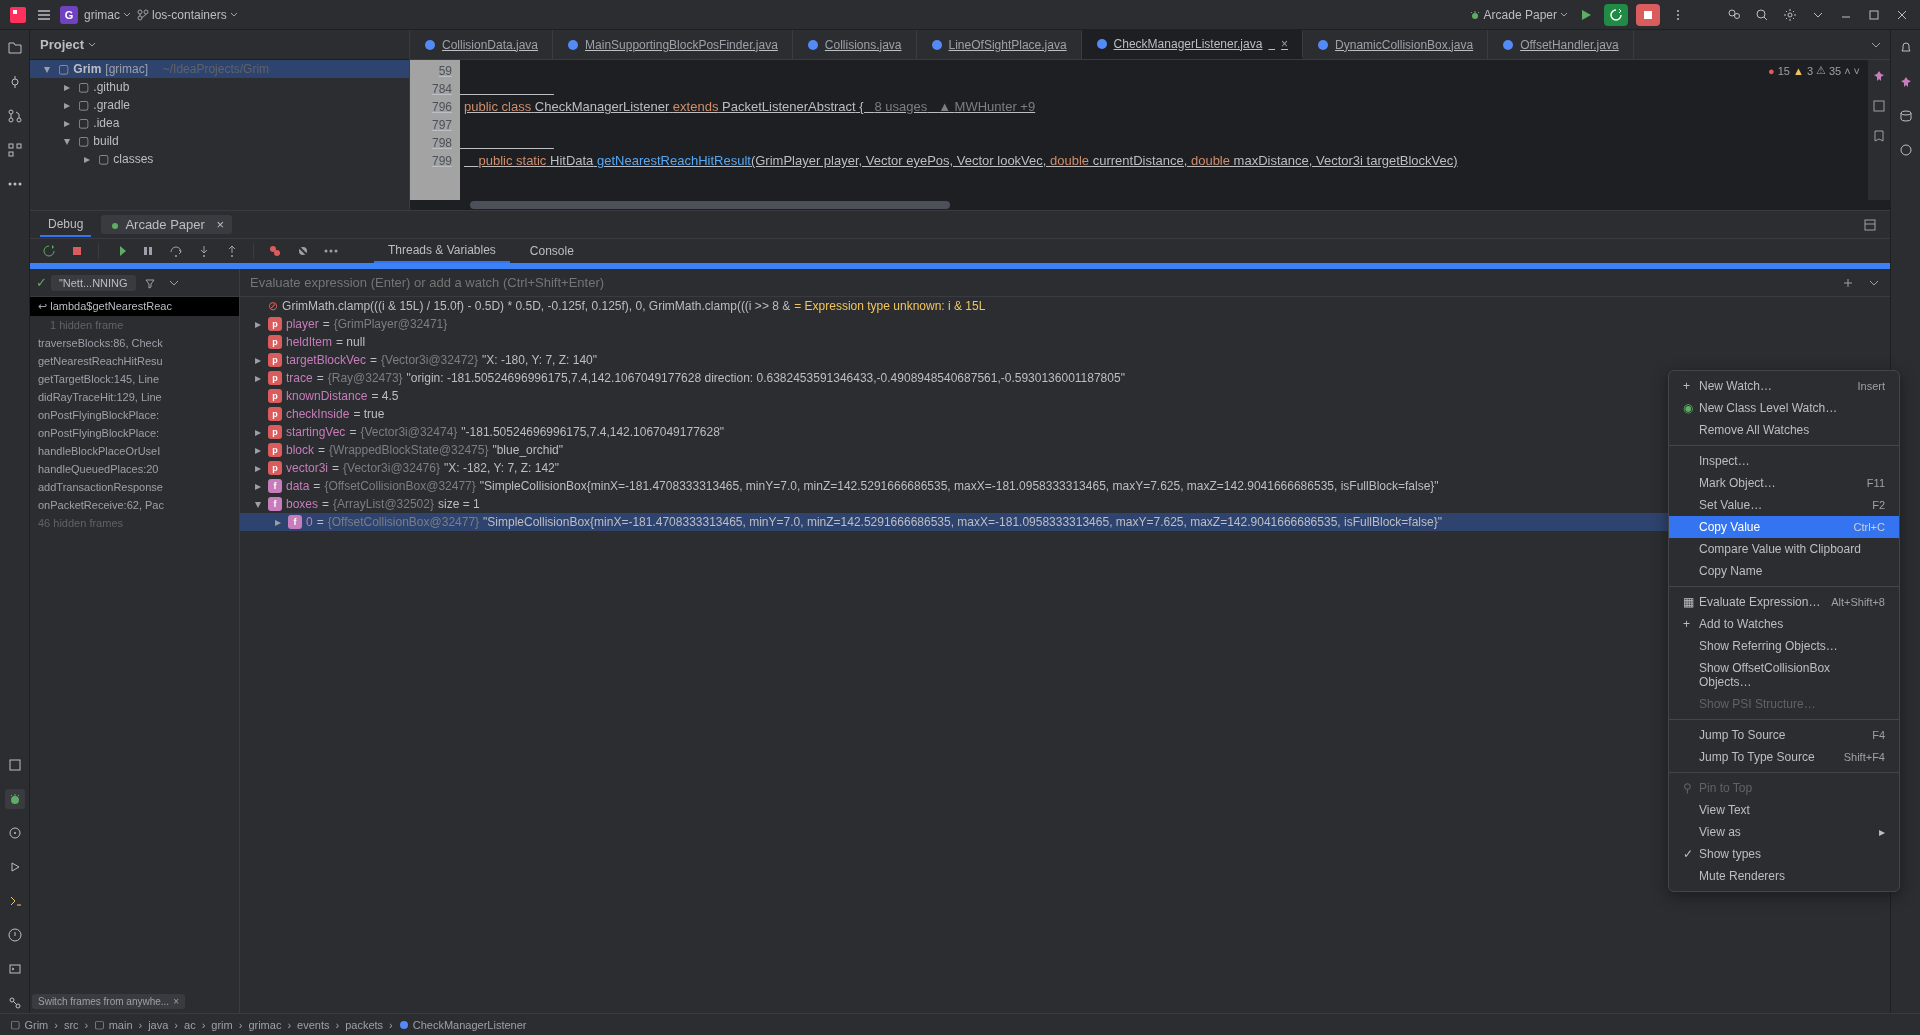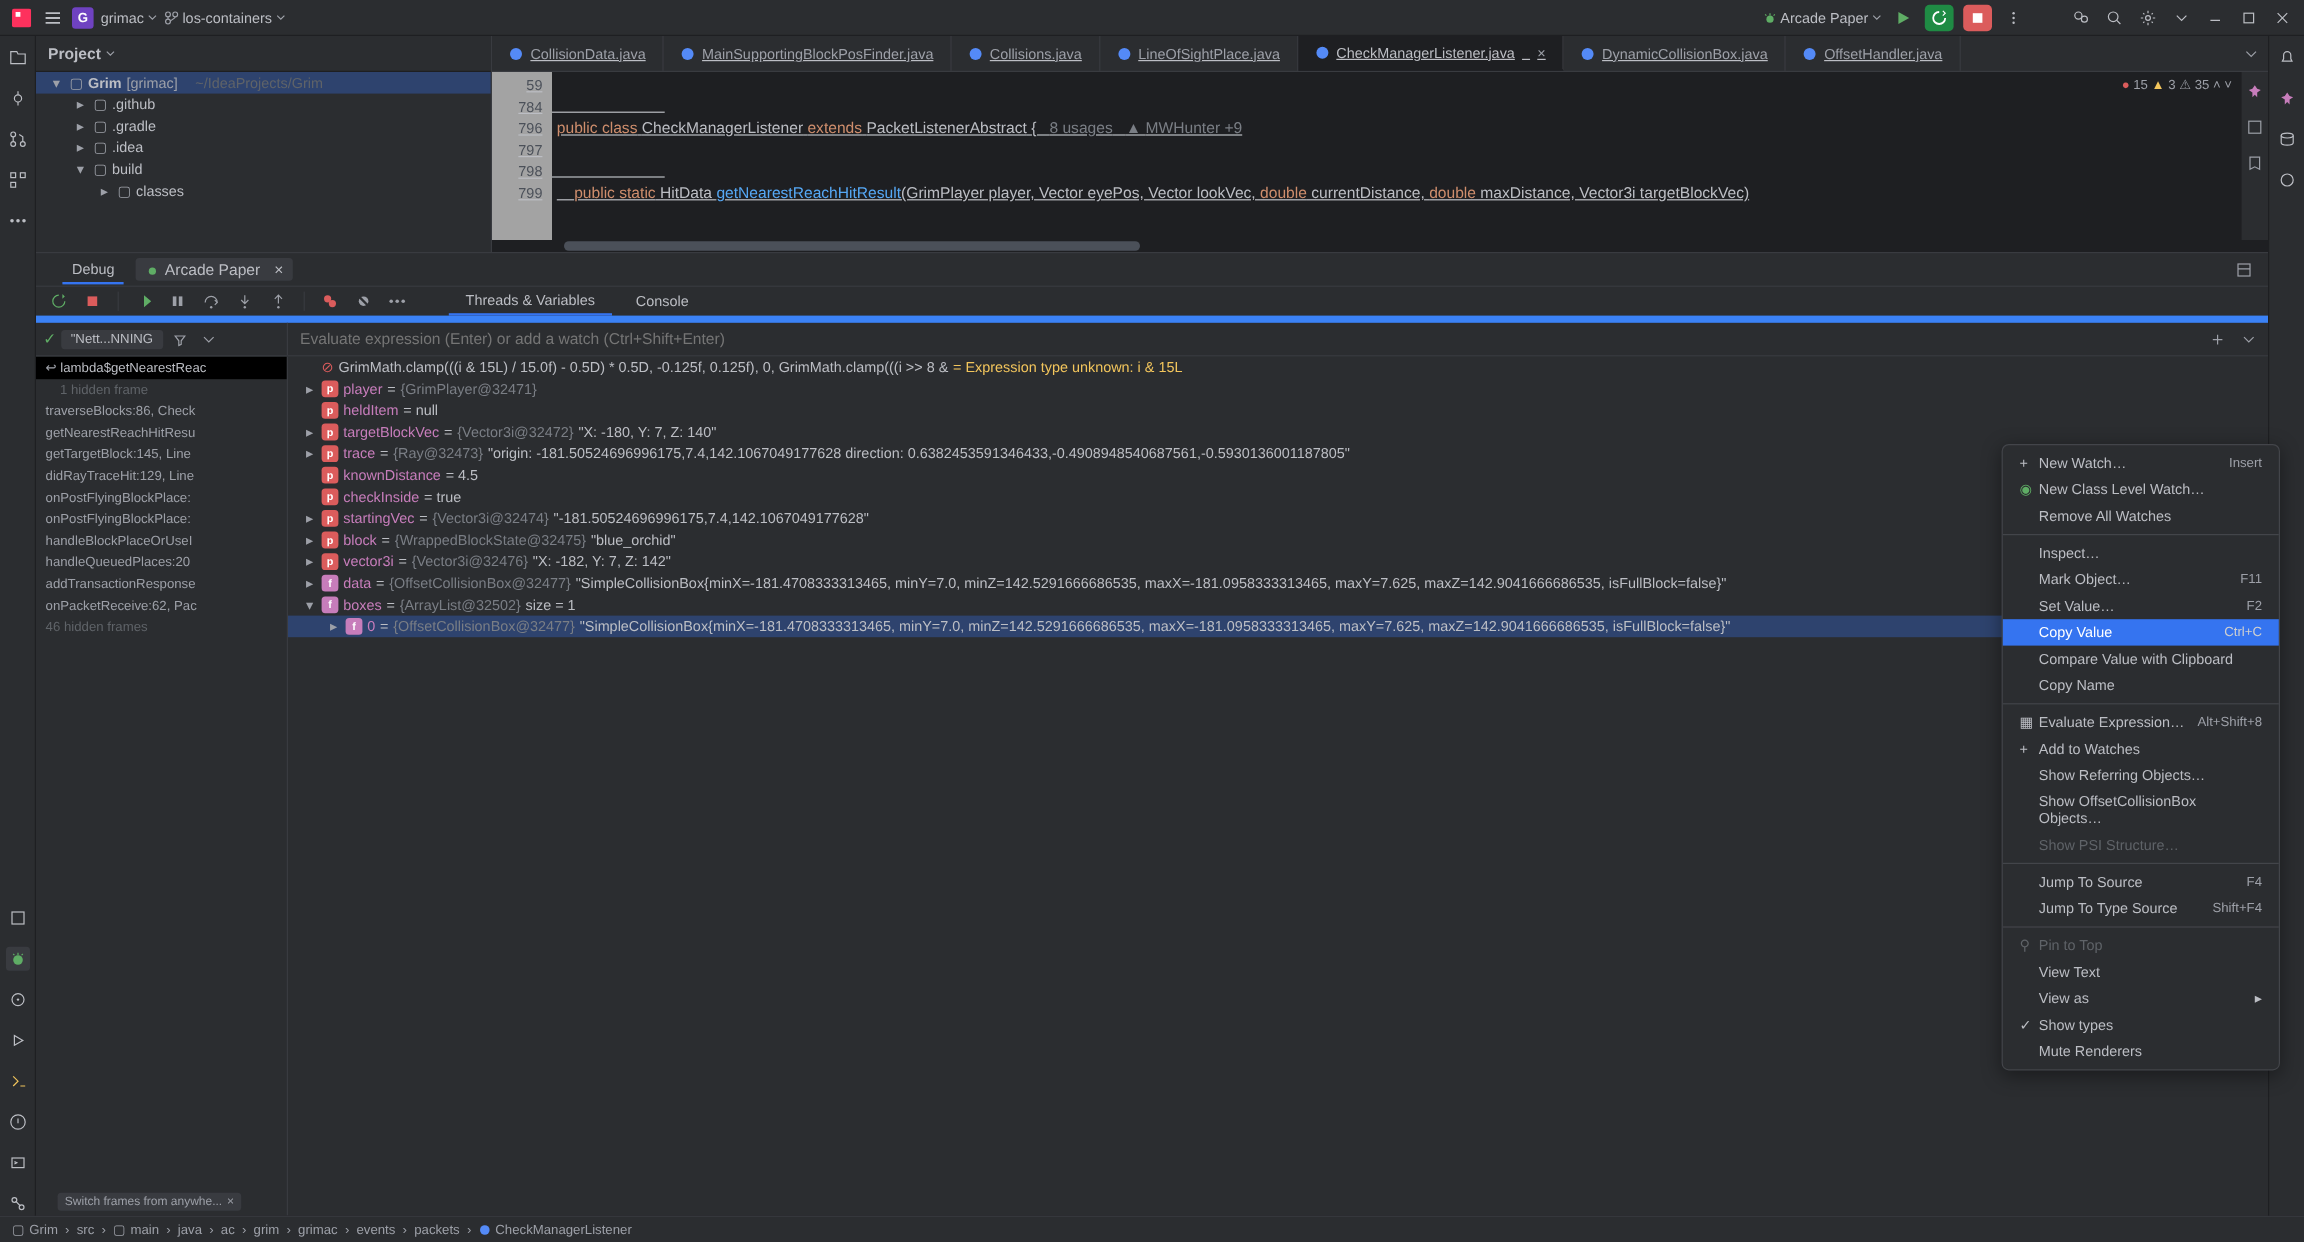--- a/index.html
+++ b/index.html
@@ -29,21 +29,21 @@
 .code-col { flex:1; font-family: 'Consolas', monospace; font-size:13px; line-height:18px; padding-top:2px; white-space:pre; overflow:hidden; }
 .code-line { height:18px; padding-left:4px; }
 .kw { color: #cf8e6d; }
 .cls { color: #bcbec4; }
 .mth { color: #56a8f5; }
 .cmt { color: #7a7e85; }
 .right-gutter-e { width:22px; background:#2b2d30; }
 .debug-panel { flex:1; display:flex;flex-direction:column;background:#2b2d30;border-top:1px solid #393b40; }
 .debug-header { height:28px;display:flex;align-items:center;padding:0 10px;gap:10px;border-bottom:1px solid #393b40; }
 .dtab { padding:4px 8px;font-size:12px;cursor:pointer; }
-.dtab.active { border-bottom: 2px solid #3574f0; margin-left: 12px; }
+.dtab.active { border-bottom: 2px solid #3574f0; }
 .debug-toolbar { height:30px;display:flex;align-items:center;padding:0 8px;gap:6px;border-bottom:6px solid #3b82f6; }
 .tool-icon { width:22px;height:22px;display:flex;align-items:center;justify-content:center;cursor:pointer;border-radius:3px; }
 .subtab { padding:4px 14px;font-size:12px;cursor:pointer; }
 .subtab.active { border-bottom:2px solid #3574f0; }
 .eval-row { display:flex;align-items:center;height:28px;border-bottom:1px solid #393b40; }
 .frames-col { width:210px;border-right:1px solid #393b40;overflow:hidden; }
 .frame-item { padding:3px 8px;font-size:11px;color:#9da0a8;cursor:pointer;white-space:nowrap;overflow:hidden;text-overflow:ellipsis; }
 .frame-item.sel { background:#000000;color:#bcbec4; }
 .frame-item.muted { color:#5f6368; }
 .vars-col { flex:1;overflow:auto;position:relative; }
@@ -808,21 +808,21 @@
     </div>
     <div class="menu-item">
       <span style="display:flex;align-items:center;gap:2px">
         <span style="width:14px;display:inline-block"></span>
         <span>Mute Renderers</span>
       </span>
     </div>
   </div>
 
 <div class="statusbar">
-  <div style="position:absolute;bottom:26px;left:48px;background:#393b40;padding:2px 6px;font-size:10px;border-radius:3px;display:flex;align-items:center;gap:4px;">
+  <div style="position:absolute;bottom:26px;left:32px;background:#393b40;padding:2px 6px;font-size:10px;border-radius:3px;display:flex;align-items:center;gap:4px;">
       <span>Switch frames from anywhe...</span>
       <span>×</span>
     </div>
   <span class="crumb">▢ <span>Grim</span></span>
     <span>›</span>
   <span class="crumb">
       <span>src</span>
     </span>
     <span>›</span>
   <span class="crumb">▢ <span>main</span></span>

